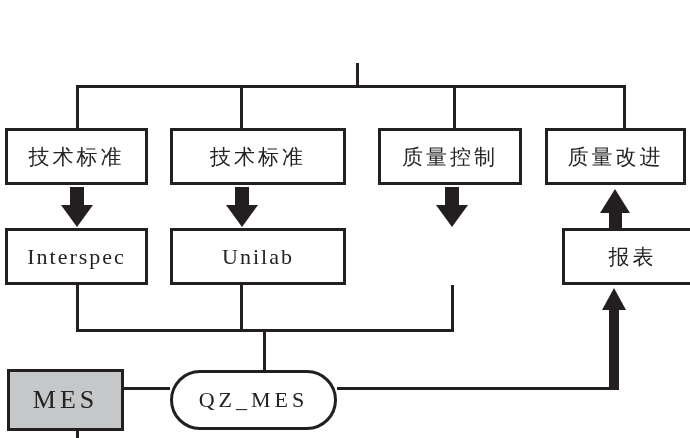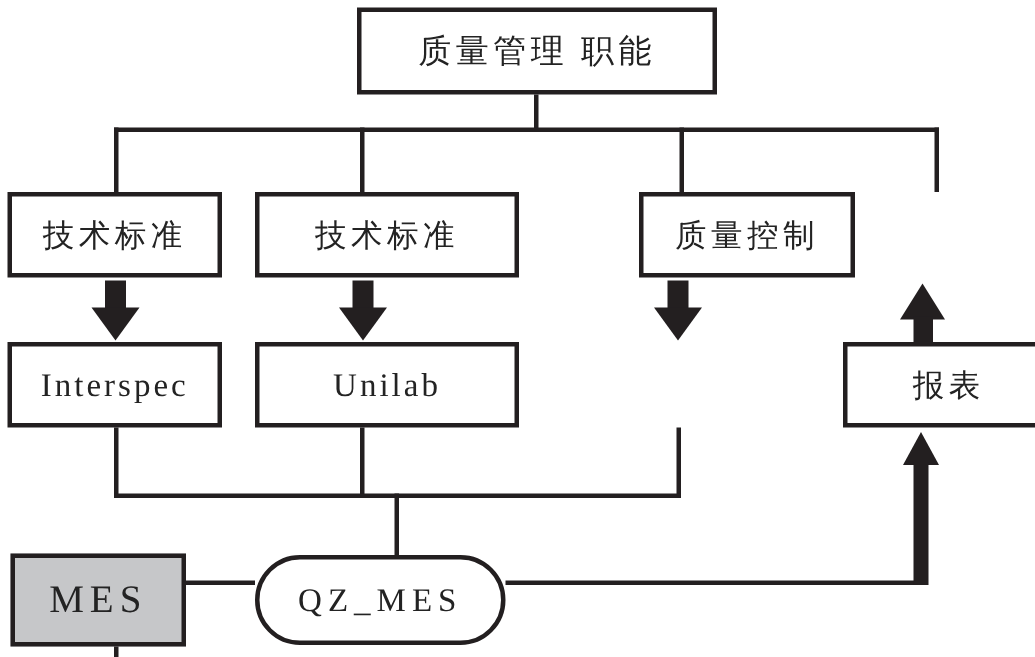--- a/index.html
+++ b/index.html
@@ -56,32 +56,32 @@
     border-left-width: 12px;
     border-right-width: 12px;
     border-bottom-width: 22px;
   }
 </style>
 </head>
 <body>
 
 <div class="diagram">
 
-  <div class="box" style="left:238px; top:5px; width:240px; height:58px; font-size:22px;">质量管理 职能</div>
 
   <div class="vline" style="left:356px; top:63px; width:3px; height:23px;"></div>
   <div class="hline" style="left:76px; top:85px; width:550px; height:3px;"></div>
   <div class="vline" style="left:76px;  top:85px; width:3px; height:43px;"></div>
   <div class="vline" style="left:240px; top:85px; width:3px; height:43px;"></div>
   <div class="vline" style="left:453px; top:85px; width:3px; height:43px;"></div>
   <div class="vline" style="left:623px; top:85px; width:3px; height:43px;"></div>
 
   <div class="box" style="left:5px;   top:128px; width:143px; height:57px;">技术标准</div>
   <div class="box" style="left:170px; top:128px; width:176px; height:57px;">技术标准</div>
-  <div class="box" style="left:378px; top:128px; width:144px; height:57px;margin-left:48px;">质量控制</div>
+  <div class="box" style="left:378px; top:128px; width:144px; height:57px;">质量控制</div>
+  <div class="box" style="left:545px; top:128px; width:141px; height:57px;">质量改进</div>
 
   <div class="shaft" style="left:70px;  top:187px; width:14px; height:20px;"></div>
   <div class="head-down" style="left:61px;  top:205px;"></div>
   <div class="shaft" style="left:235px; top:187px; width:14px; height:20px;"></div>
   <div class="head-down" style="left:226px; top:205px;"></div>
   <div class="shaft" style="left:445px; top:187px; width:14px; height:20px;"></div>
   <div class="head-down" style="left:436px; top:205px;"></div>
 
   <div class="head-up" style="left:600px; top:189px;"></div>
   <div class="shaft" style="left:609px; top:211px; width:13px; height:17px;"></div>

